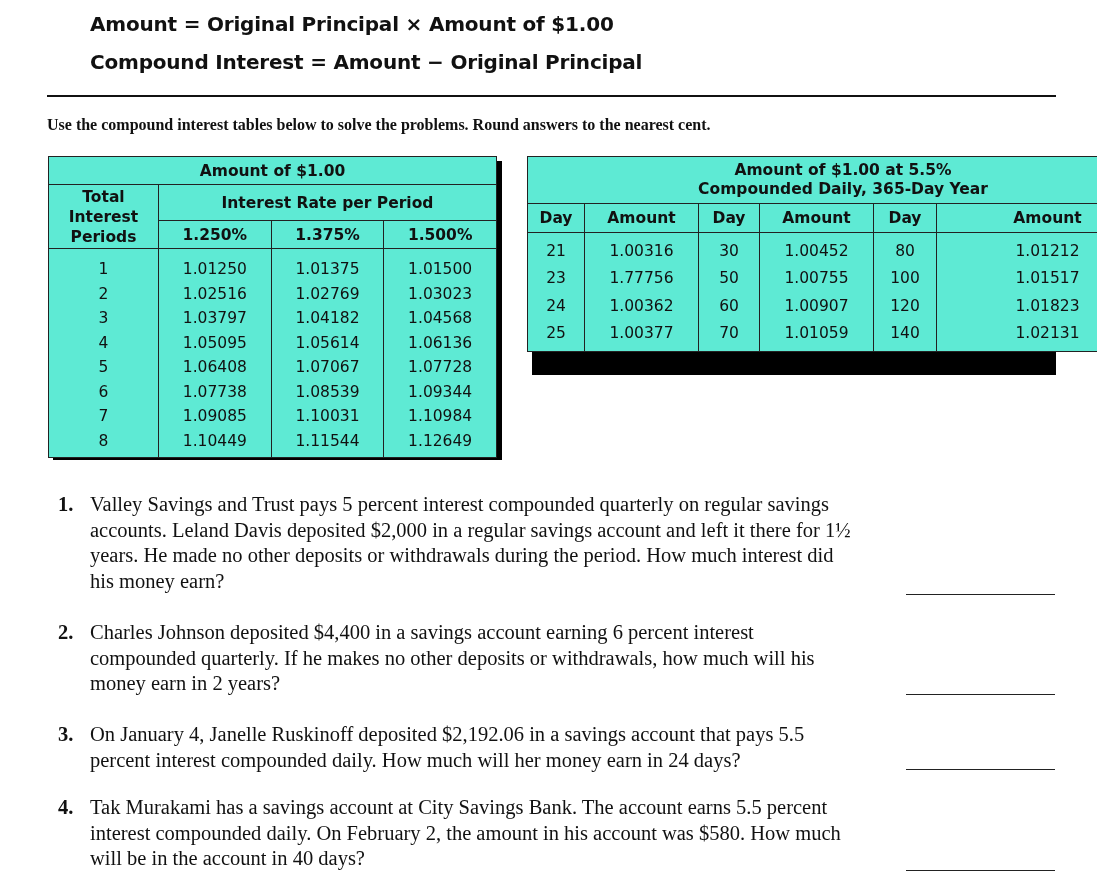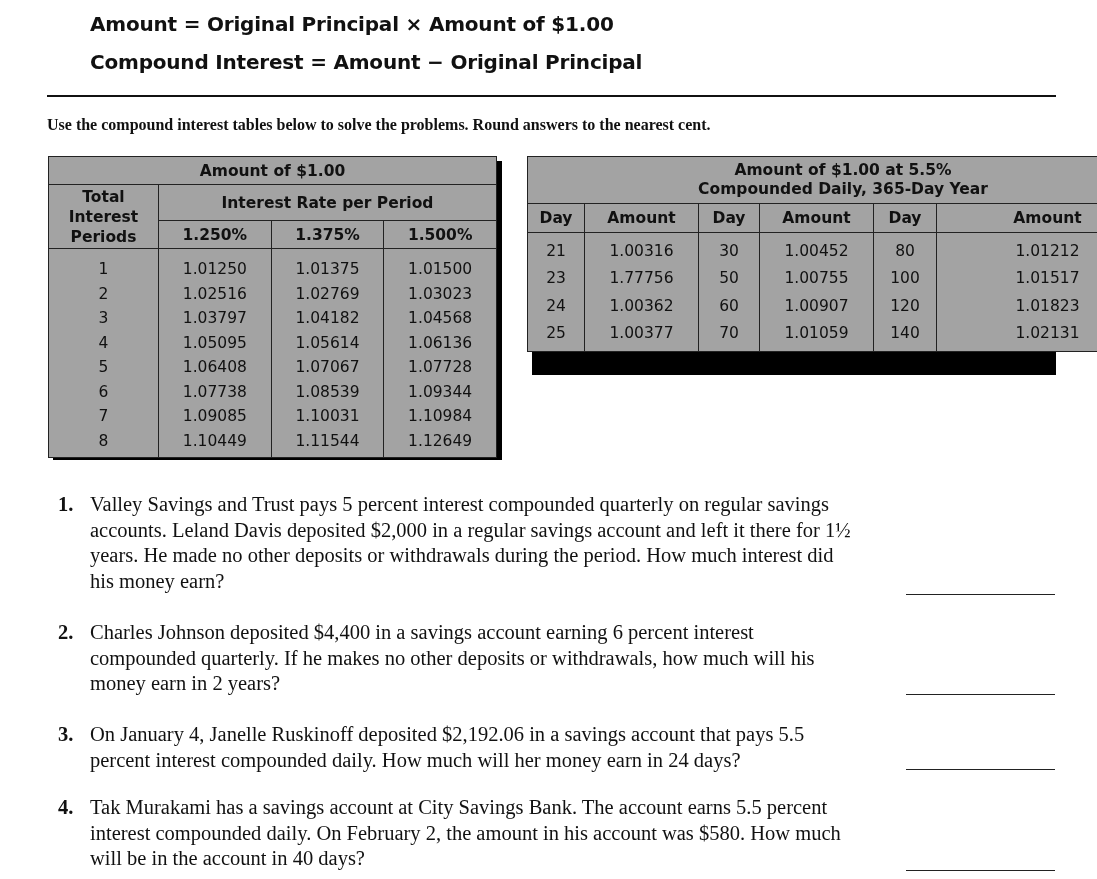--- a/index.html
+++ b/index.html
@@ -11,21 +11,21 @@
   #f1 { top: 12px; }
   #f2 { top: 50px; }
 
   .rule { position: absolute; left: 47px; width: 1009px; top: 95px; height: 0; border-top: 2px solid #111; }
 
   .instructions { position: absolute; left: 47px; top: 116px; font-size: 16px; font-weight: bold; }
 
   
   .tbl-wrap { position: absolute; }
   .shadow { position: absolute; background: #000; }
-  table.grid { border-collapse: collapse; background: #a3a3a3; position: relative; font-size: 15.5px; }
+  table.grid { border-collapse: collapse; background: #5eead4; position: relative; font-size: 15.5px; }
   table.grid td, table.grid th { border: 1px solid #222; text-align: center; padding: 0; }
   table.grid th { font-weight: bold; }
 
   #t1wrap { left: 48px; top: 156px; }
   #t1 { width: 449px; }
   #t1 th.title { height: 27px; }
   #t1 th.periods { width: 109px; line-height: 20px; vertical-align: middle; }
   #t1 th.rategroup { height: 35px; }
   #t1 th.rate { height: 27px; }
   #t1 td { border-top: none; border-bottom: none; height: 24.5px; }

